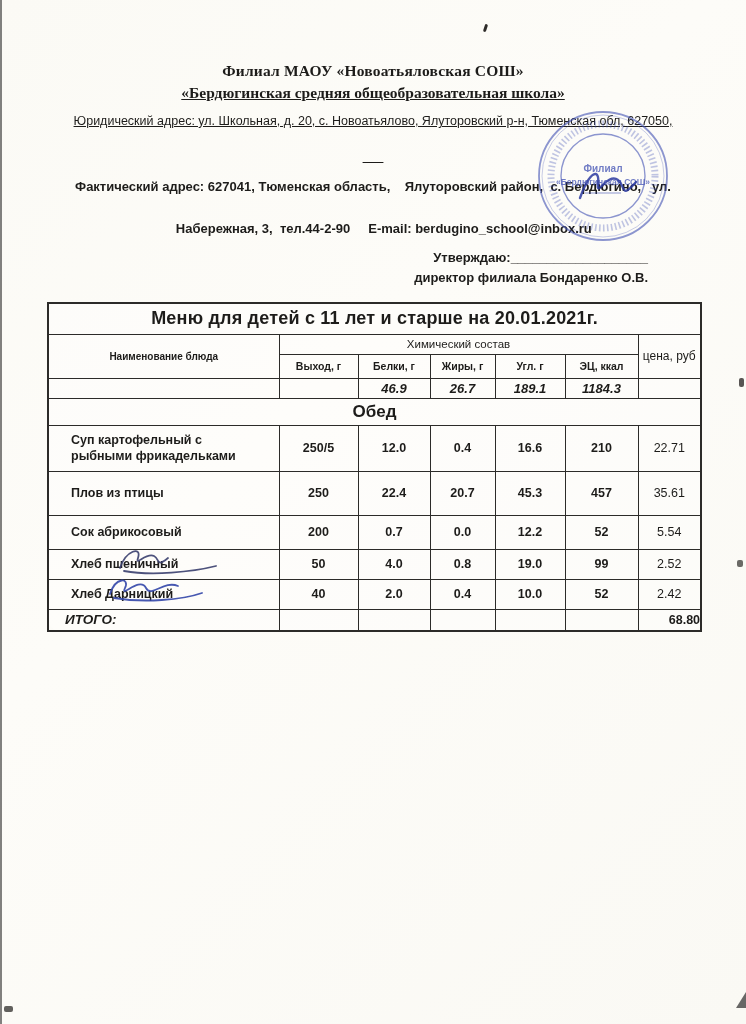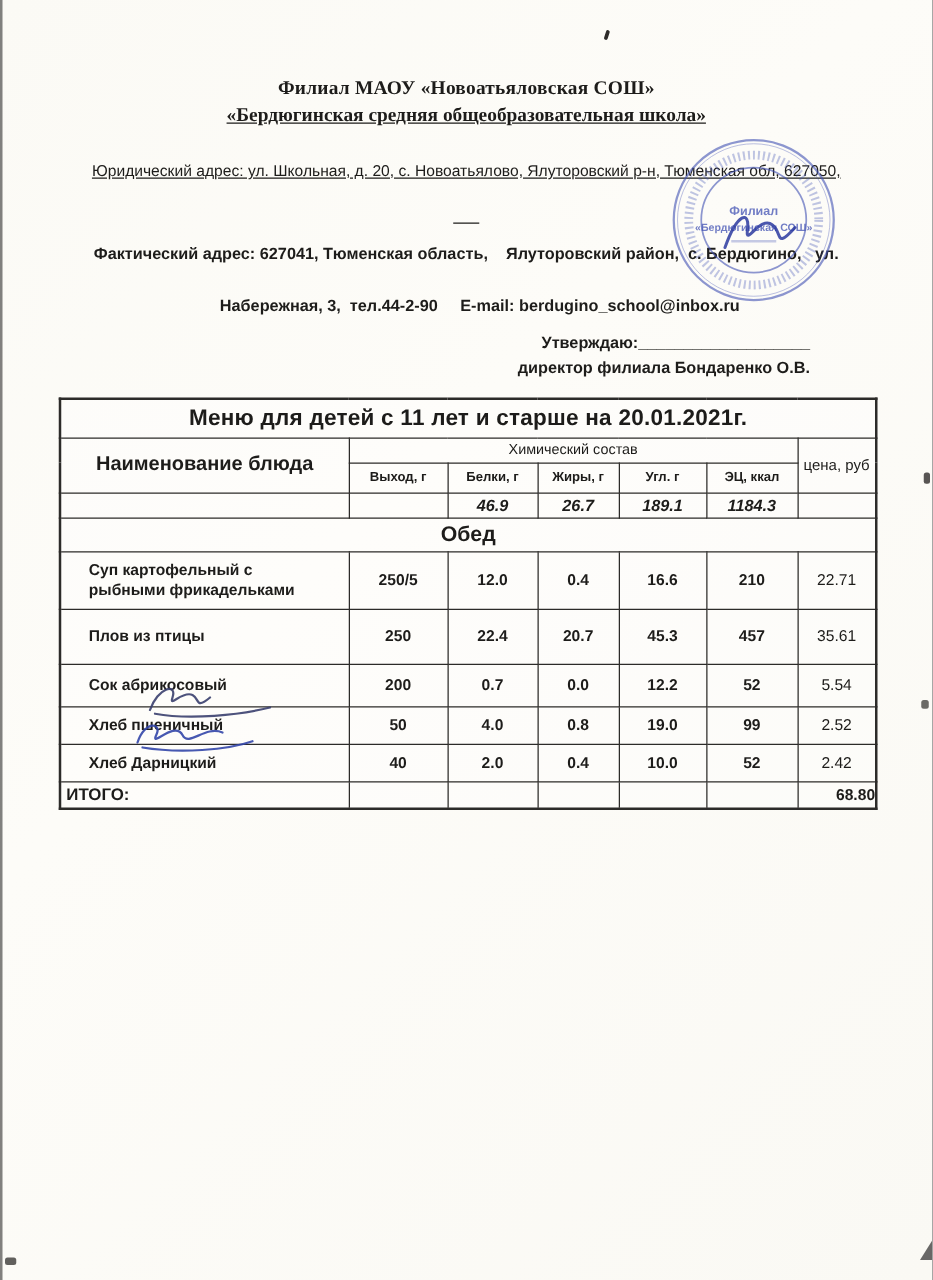--- a/index.html
+++ b/index.html
@@ -29,56 +29,56 @@
   .header { padding-top:62px; text-align:center; }
   .org1 {
     font-family:"Liberation Serif", serif;
     font-weight:bold; font-size:15.5px; letter-spacing:.2px;
   }
   .org2 {
     font-family:"Liberation Serif", serif;
     font-weight:bold; font-size:15.5px; text-decoration:underline;
     margin-top:4px;
   }
-  .legal { margin-top:26px; font-size:12.5px; text-decoration:underline; line-height:1.45; white-space:pre-wrap; }
+  .legal { margin-top:10px; font-size:12.5px; text-decoration:underline; line-height:1.45; white-space:pre-wrap; }
   .actual { margin-top:11px; font-weight:bold; font-size:13px; line-height:1.6; white-space:pre-wrap; }
   .approve { margin-top:8px; text-align:right; padding-right:98px; font-weight:bold; font-size:13px; line-height:1.55;padding-left:32px; }
 
   
   .stamp { position:absolute; left:528px; top:100px; width:150px; height:150px; pointer-events:none; }
   .stamp text { font-family:"Liberation Sans", sans-serif; font-weight:bold; }
 
   
   .menu-table {
     border-collapse:collapse;
     table-layout:fixed;
     width:653px;
     margin:14px 0 0 47px;
     background:rgba(255,255,255,.35);
     border-radius:15px;
   }
   .menu-table { border:2px solid #2c2b29; }
   .menu-table td { border:1px solid #2c2b29; vertical-align:middle; overflow:hidden; }
   .title-row td { height:31px; font-size:18px; font-weight:bold; text-align:center; letter-spacing:.2px; }
   .head1 td { height:20px; font-size:11.5px; text-align:center; }
-  td.dish-h { font-weight:bold; font-size:16px; }
+  td.dish-h { font-weight:bold; font-size:10px; }
   td.price-h { font-size:12px; }
   .head2 td { height:24px; font-size:10.5px; font-weight:bold; text-align:center; }
   .totals-row td { height:20px; font-size:13px; font-weight:bold; font-style:italic; text-align:center; }
   .section-row td { height:27px; font-size:17px; font-weight:bold; text-align:center; }
   td.dish { text-align:left; padding:3px 22px; font-weight:bold; font-size:12.5px; line-height:1.3; }
   td.num  { text-align:center; font-weight:bold; font-size:12.5px; }
   td.price{ text-align:center; font-size:12.5px; vertical-align:middle; }
   tr.r0 td { height:46px; }
   tr.r1 td { height:44px; }
   tr.r2 td { height:34px; }
   tr.r3 td { height:30px; }
   tr.r4 td { height:30px; }
   .total-row td { height:22px; }
-  td.itogo { font-weight:bold; font-size:13.5px; text-align:left; padding-left:4px; }
+  td.itogo { font-weight:bold; font-style:italic; font-size:13.5px; text-align:left; padding-left:16px; }
   td.total-price { text-align:right; font-weight:bold; font-size:12.5px; }
 
   
   .footer { margin:16px 0 0 60px; font-size:14.5px; line-height:1.65; color:#141414; }
   .footer .line { white-space:pre-wrap; }
   .sig { position:absolute; pointer-events:none; }
   .sig-cook { left:112px; top:544px; }
   .sig-steward { left:100px; top:572px; }
 </style>
 </head>

